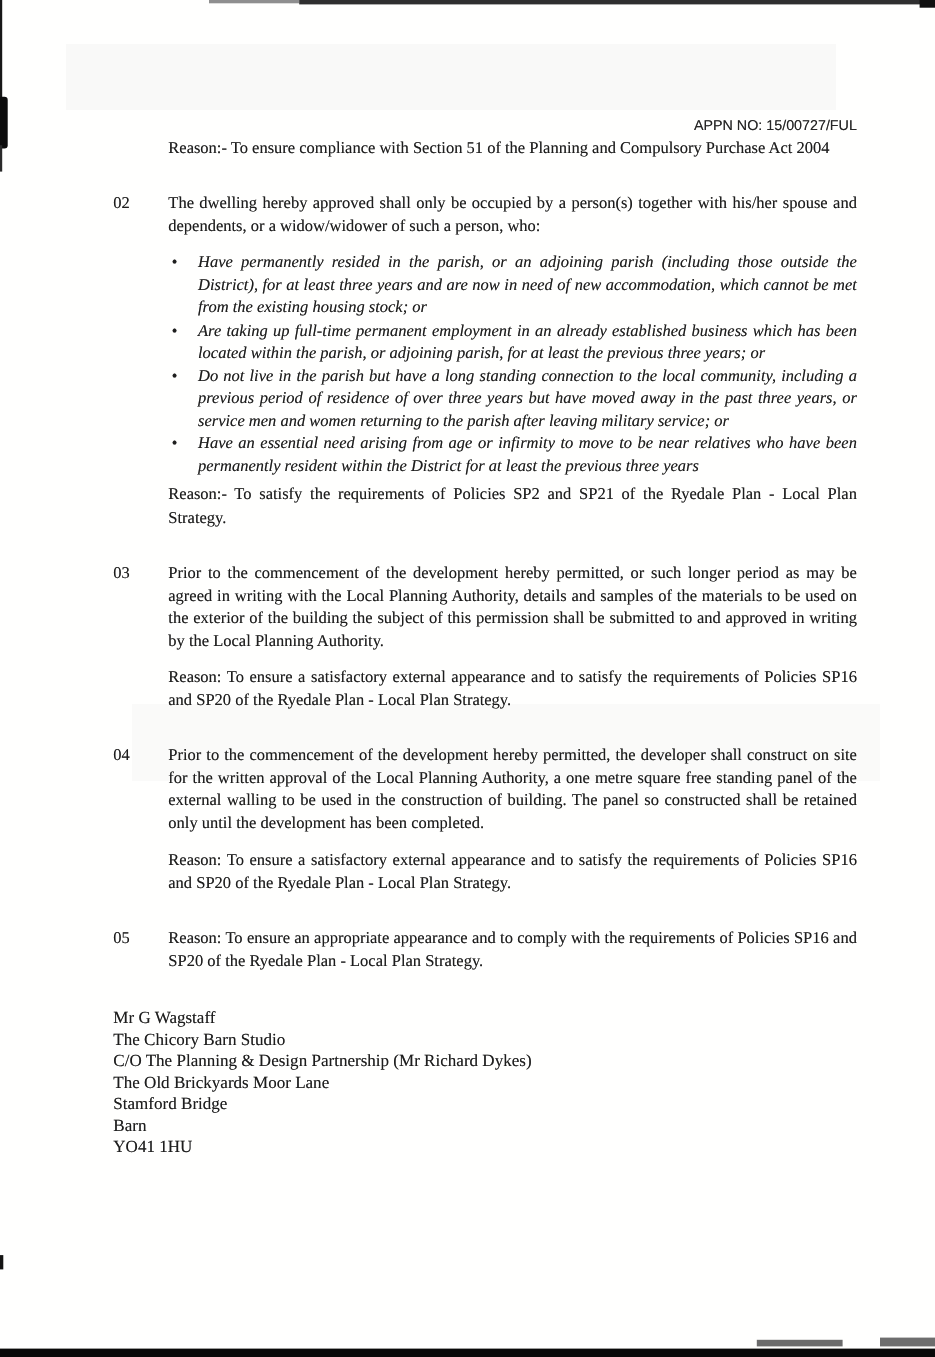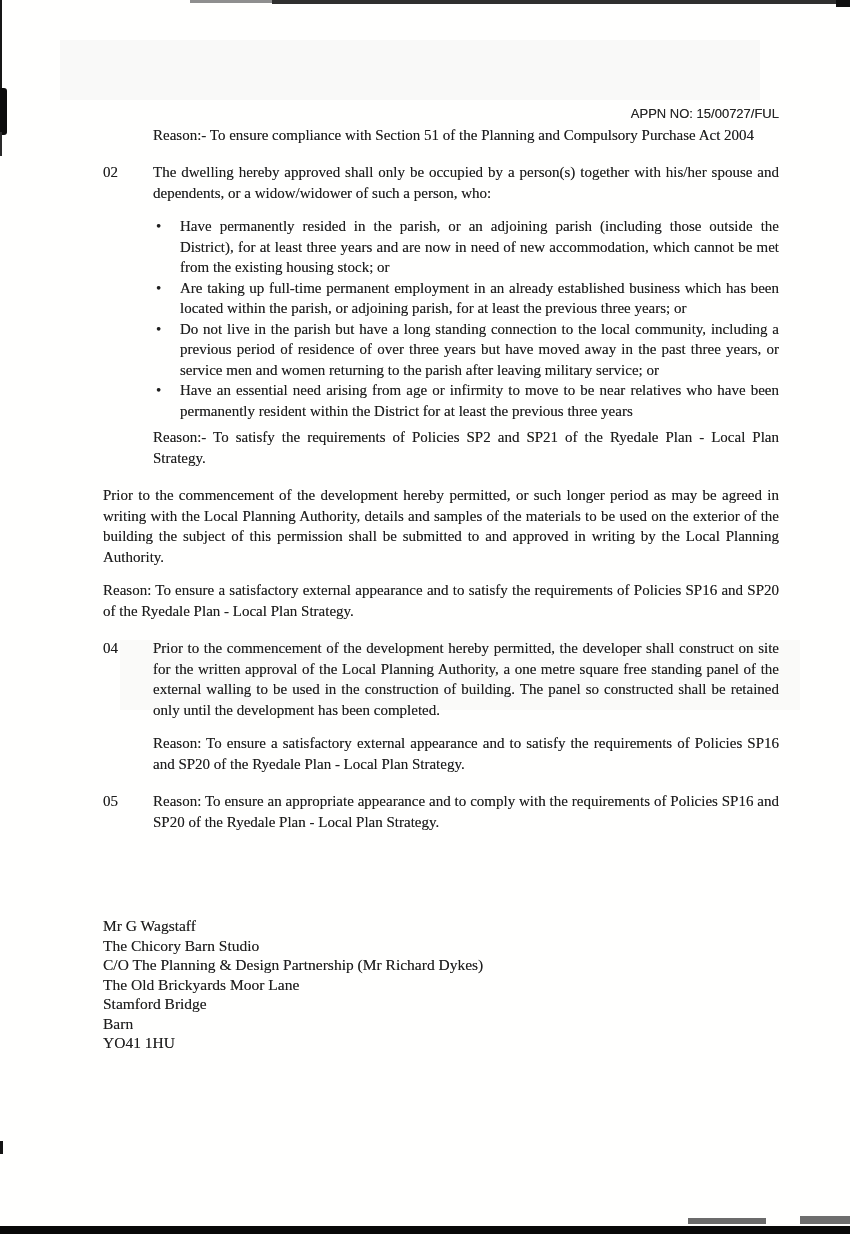--- a/index.html
+++ b/index.html
@@ -51,39 +51,40 @@
     color: #262626;
     white-space: nowrap;
   }
   .intro-para {
     margin: 0 0 16px 50px;
     width: 626px;
     text-align: justify;
   }
   .condition {
     display: flex;
-    margin-top: 17px;
+    margin-top: 30px;
   }
   .cnum {
     width: 50px;
     flex: 0 0 50px;
   }
   .cbody {
     flex: 1;
     width: 626px;
   }
   .cbody p {
     margin: 0 0 13px 0;
     text-align: justify;
   }
   .cbody p:last-child { margin-bottom: 0; }
   ul.bullets {
     list-style: none;
     margin: 12px 0 6px 0;
     padding: 0;
+    font-style: italic;
   }
   ul.bullets li {
     position: relative;
     padding-left: 27px;
     text-align: justify;
   }
   ul.bullets li::before {
     content: "\2022";
     position: absolute;
     left: 3px;
@@ -130,20 +131,21 @@
           <li>Have permanently resided in the parish, or an adjoining parish (including those outside the District), for at least three years and are now in need of new accommodation, which cannot be met from the existing housing stock; or</li>
           <li>Are taking up full-time permanent employment in an already established business which has been located within the parish, or adjoining parish, for at least the previous three years; or</li>
           <li>Do not live in the parish but have a long standing connection to the local community, including a previous period of residence of over three years but have moved away in the past three years, or service men and women returning to the parish after leaving military service; or</li>
           <li>Have an essential need arising from age or infirmity to move to be near relatives who have been permanently resident within the District for at least the previous three years</li>
         </ul>
         <p>Reason:- To satisfy the requirements of Policies SP2 and SP21 of the Ryedale Plan - Local Plan Strategy.</p>
       </div>
     </div>
 
     <div class="condition">
+      <div class="cnum">03</div>
       <div class="cbody">
         <p>Prior to the commencement of the development hereby permitted, or such longer period as may be agreed in writing with the Local Planning Authority, details and samples of the materials to be used on the exterior of the building the subject of this permission shall be submitted to and approved in writing by the Local Planning Authority.</p>
         <p>Reason: To ensure a satisfactory external appearance and to satisfy the requirements of Policies SP16 and SP20 of the Ryedale Plan - Local Plan Strategy.</p>
       </div>
     </div>
 
     <div class="condition">
       <div class="cnum">04</div>
       <div class="cbody">
         <p>Prior to the commencement of the development hereby permitted, the developer shall construct on site for the written approval of the Local Planning Authority, a one metre square free standing panel of the external walling to be used in the construction of building. The panel so constructed shall be retained only until the development has been completed.</p>

